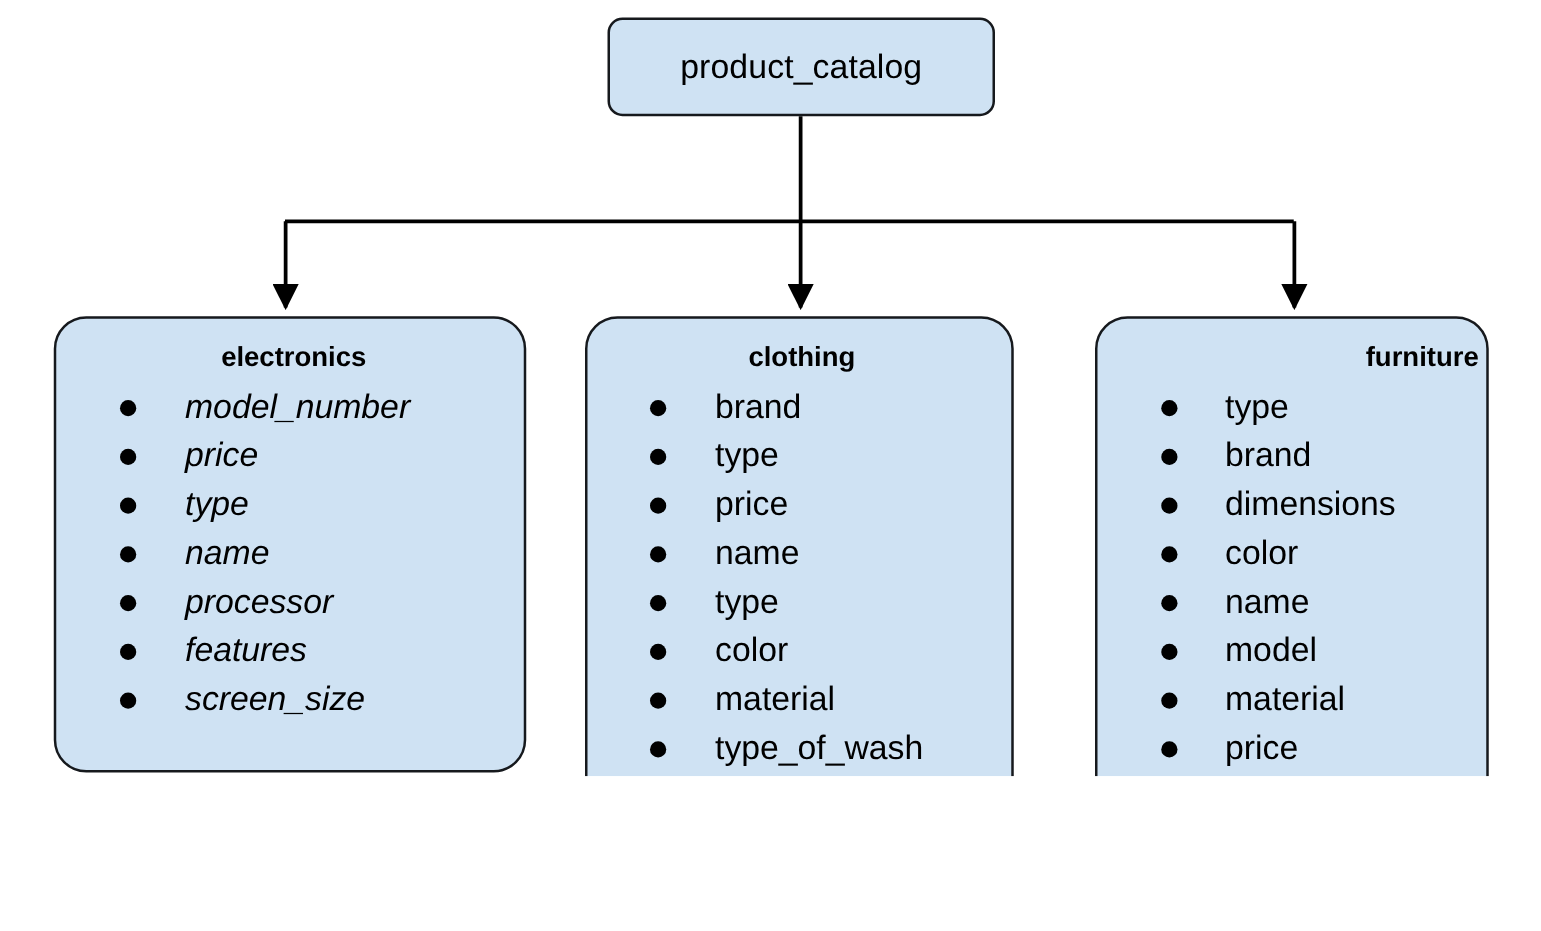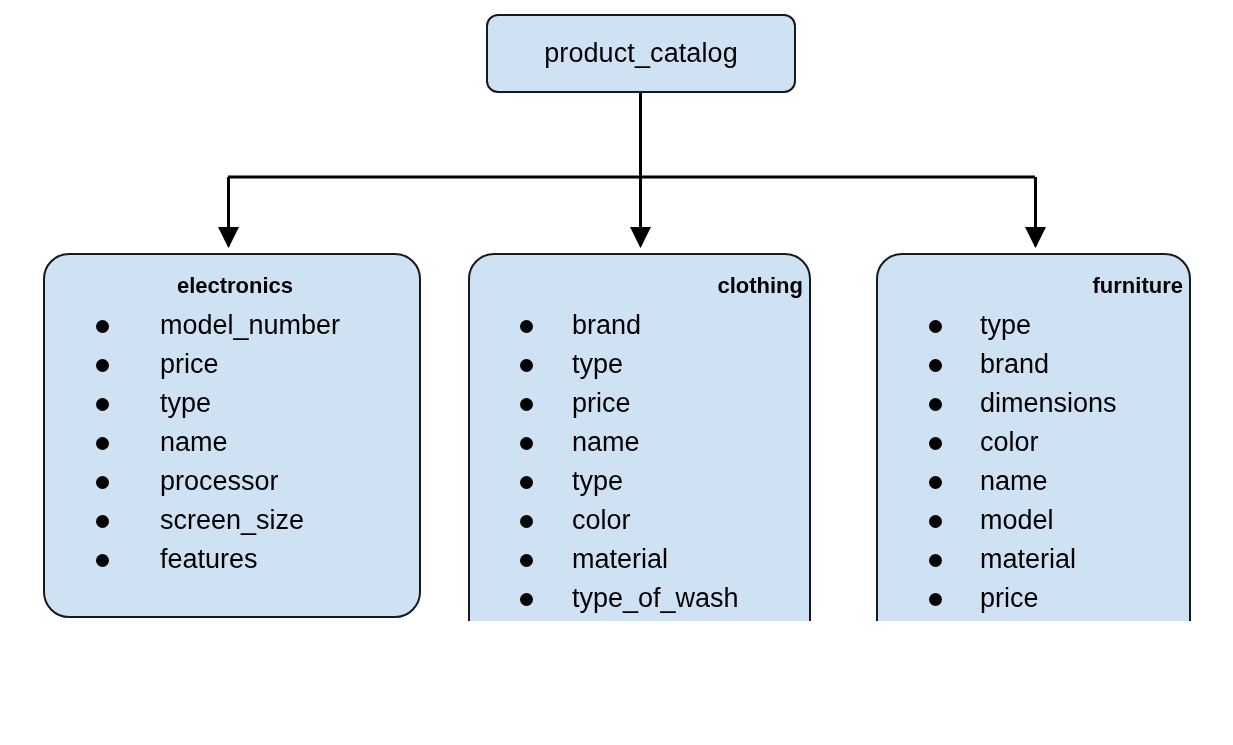--- a/index.html
+++ b/index.html
@@ -100,26 +100,26 @@
     align-self: center;
     margin-top: 1px;
   }
 
   .field-label {
     white-space: nowrap;
   }
 
   
   .node-electronics .field-bullet { margin-left: 51px; }
-  .node-electronics .field-label  { margin-left: 51px; }
+  .node-electronics .field-label  { margin-left: 39px; font-style: italic; }
   .node-electronics .entity-title { padding-left: 12px; }
 
   .node-clothing .field-bullet { margin-left: 50px; }
   .node-clothing .field-label  { margin-left: 39px; }
-  .node-clothing .entity-title { padding-left: 10px; text-align: right; }
+  .node-clothing .entity-title { padding-left: 10px; }
 
   .node-furniture .field-bullet { margin-left: 51px; }
   .node-furniture .field-label  { margin-left: 38px; }
   .node-furniture .entity-title { padding-left: 8px; text-align: right; }
 </style>
 </head>
 <body>
 
 <div id="diagram-canvas">
 
@@ -163,25 +163,25 @@
       <li class="field-row">
         <span class="field-bullet"></span>
         <span class="field-label">name</span>
       </li>
       <li class="field-row">
         <span class="field-bullet"></span>
         <span class="field-label">processor</span>
       </li>
       <li class="field-row">
         <span class="field-bullet"></span>
+        <span class="field-label">features</span>
+      </li>
+      <li class="field-row">
+        <span class="field-bullet"></span>
         <span class="field-label">screen_size</span>
-      </li>
-      <li class="field-row">
-        <span class="field-bullet"></span>
-        <span class="field-label">features</span>
       </li>
     </ul>
   </div>
 
   <div class="node node-entity node-clothing">
     <div class="entity-title">clothing</div>
     <ul class="field-list">
       <li class="field-row">
         <span class="field-bullet"></span>
         <span class="field-label">brand</span>

